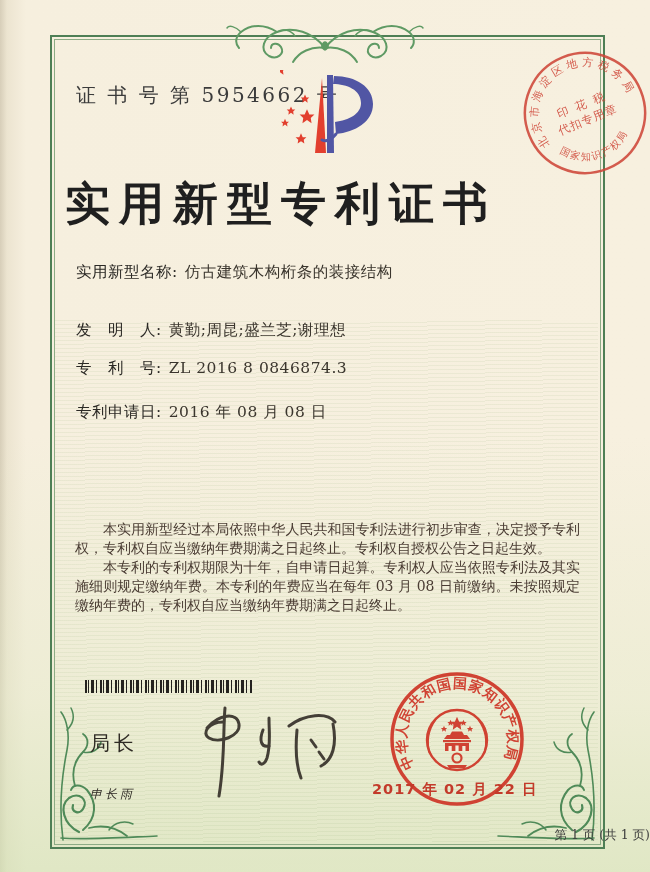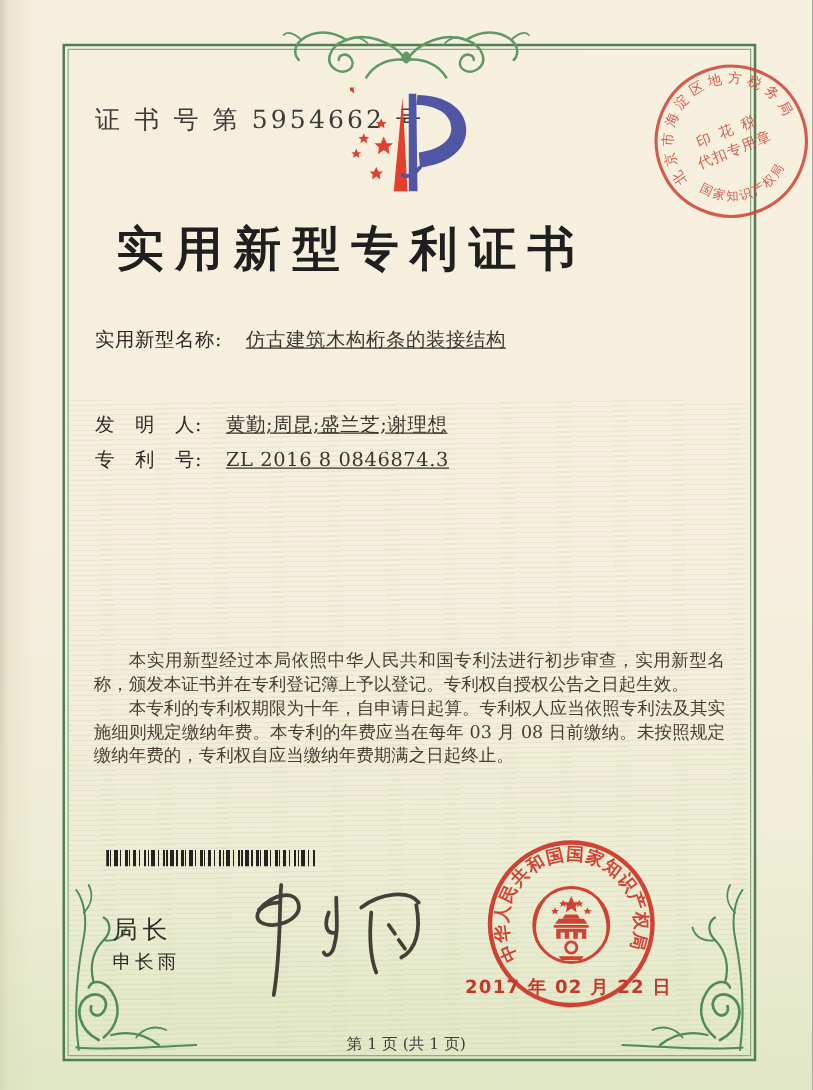--- a/index.html
+++ b/index.html
@@ -8,44 +8,44 @@
     font-family:"DejaVu Serif","Liberation Serif",serif;
     background:linear-gradient(90deg,#d7ceb9 0,#ece4d0 7px,#f6efde 26px,#f7f0df 100%);
   }
   .bg-tint{position:absolute;inset:0;z-index:1;pointer-events:none;
     background:linear-gradient(180deg,rgba(0,0,0,0) 50%,rgba(224,233,198,.40) 80%,rgba(210,226,181,.62) 100%);}
   .wave{position:absolute;left:55px;top:320px;width:543px;height:522px;z-index:1;opacity:.85;
     background:repeating-linear-gradient(179deg,rgba(139,171,111,.13) 0 1px,rgba(0,0,0,0) 1px 4px);}
   .frame{position:absolute;left:50px;top:35px;width:551px;height:810px;border:2px solid #4e7f55;z-index:2;}
   .frame-inner{position:absolute;inset:2px;border:1px solid #8cab85;}
   .cert-number{position:absolute;left:76px;top:82px;font-size:20px;letter-spacing:2.5px;color:#3b3b3b;z-index:3;}
-  .title{position:absolute;left:0;top:174px;width:562px;text-align:center;font-size:38px;font-weight:700;
+  .title{position:absolute;left:0;top:174px;width:562px;text-align:center;font-size:45px;font-weight:700;
     letter-spacing:9px;color:#1f1f1f;z-index:3;}
   .field{position:absolute;left:76px;font-size:15.5px;color:#2c2822;letter-spacing:.5px;z-index:3;white-space:nowrap;}
-  .field .lab{margin-right:19px;color:#2b2925;}
-  .field .val{color:#3a352d;text-decoration:underline;}
-  .f0{top:262px}.f1{top:330px}.f2{top:358px}.f3{top:402px}.f4{top:448px}.f5{top:490px}
+  .field .lab{margin-right:7px;color:#2b2925;}
+  .field .val{color:#3a352d;}
+  .f0{top:262px}.f1{top:320px}.f2{top:358px}.f3{top:402px}.f4{top:448px}.f5{top:490px}
   .body-text{position:absolute;left:75px;top:520px;width:505px;font-size:14px;line-height:19px;
     color:#4a3c33;text-align:justify;z-index:3;}
   .body-text p{margin:0;text-indent:2em;}
   .barcode{position:absolute;left:85px;top:680px;width:167px;height:13px;z-index:3;
     background:repeating-linear-gradient(90deg,#24221f 0 2px,rgba(0,0,0,0) 2px 3px,#24221f 3px 4px,
       rgba(0,0,0,0) 4px 6px,#24221f 6px 9px,rgba(0,0,0,0) 9px 11px,#24221f 11px 12px,rgba(0,0,0,0) 12px 15px);}
   .signer-title{position:absolute;left:90px;top:730px;font-size:20px;letter-spacing:4px;color:#2f2b25;z-index:3;
     font-family:"DejaVu Sans","Liberation Sans",sans-serif;}
-  .signer-name{position:absolute;left:90px;top:760px;font-size:15px;letter-spacing:3px;color:#2f2b25;z-index:3;
-    font-family:"DejaVu Sans","Liberation Sans",sans-serif;}
+  .signer-name{position:absolute;left:90px;top:786px;font-size:12px;letter-spacing:3px;color:#2f2b25;z-index:3;
+    font-family:"DejaVu Sans","Liberation Sans",sans-serif;font-style:italic;}
   .signature{position:absolute;left:185px;top:700px;z-index:3;}
   .logo{position:absolute;left:280px;top:70px;z-index:3;}
   .tax-stamp{position:absolute;left:518px;top:42px;z-index:4;opacity:.88;}
   .seal{position:absolute;left:382px;top:664px;z-index:4;opacity:.95;}
   .seal-date{position:absolute;left:372px;top:780px;width:162px;text-align:center;font-size:14.5px;
     font-weight:600;color:#c33a2a;letter-spacing:1px;z-index:5;
     font-family:"DejaVu Sans","Liberation Sans",sans-serif;white-space:nowrap;}
-  .footer{position:absolute;left:0;top:827px;width:650px;text-align:center;font-size:12.5px;color:#3d3d3d;z-index:3;}
+  .footer{position:absolute;left:0;top:827px;width:650px;text-align:right;font-size:12.5px;color:#3d3d3d;z-index:3;}
   .orn-top{position:absolute;left:225px;top:12px;z-index:3;}
   .corner{position:absolute;z-index:2;}
   .corner.cl{left:53px;top:690px;}
   .corner.cr{left:492px;top:690px;transform:scaleX(-1);}
 </style>
 </head>
 <body>
 
 <div class="page">
 
@@ -109,23 +109,26 @@
 
   <div class="field f0">
     <span class="lab">实用新型名称:</span><span class="val">仿古建筑木构桁条的装接结构</span>
   </div>
   <div class="field f1">
     <span class="lab">发　明　人:</span><span class="val">黄勤;周昆;盛兰芝;谢理想</span>
   </div>
   <div class="field f2">
     <span class="lab">专　利　号:</span><span class="val">ZL 2016 8 0846874.3</span>
   </div>
+  <div class="field f3">
+    <span class="lab">专利申请日:</span><span class="val">2016 年 08 月 08 日</span>
+  </div>
 
   <div class="body-text">
-    <p>本实用新型经过本局依照中华人民共和国专利法进行初步审查，实用新型名称，颁发本证书并在专利登记簿上予以登记。专利权自授权公告之日起生效。</p>
+    <p>本实用新型经过本局依照中华人民共和国专利法进行初步审查，决定授予专利权，专利权自应当缴纳年费期满之日起终止。专利权自授权公告之日起生效。</p>
     <p>本专利的专利权期限为十年，自申请日起算。专利权人应当依照专利法及其实施细则规定缴纳年费。本专利的年费应当在每年 03 月 08 日前缴纳。未按照规定缴纳年费的，专利权自应当缴纳年费期满之日起终止。</p>
   </div>
 
   <div class="barcode"></div>
 
   <div class="signer-title">局长</div>
   <div class="signer-name">申长雨</div>
 
   <svg class="signature" width="160" height="105" viewBox="0 0 160 105">
     <g stroke="#2e2822" fill="none" stroke-width="3" stroke-linecap="round" stroke-linejoin="round" opacity=".88">

